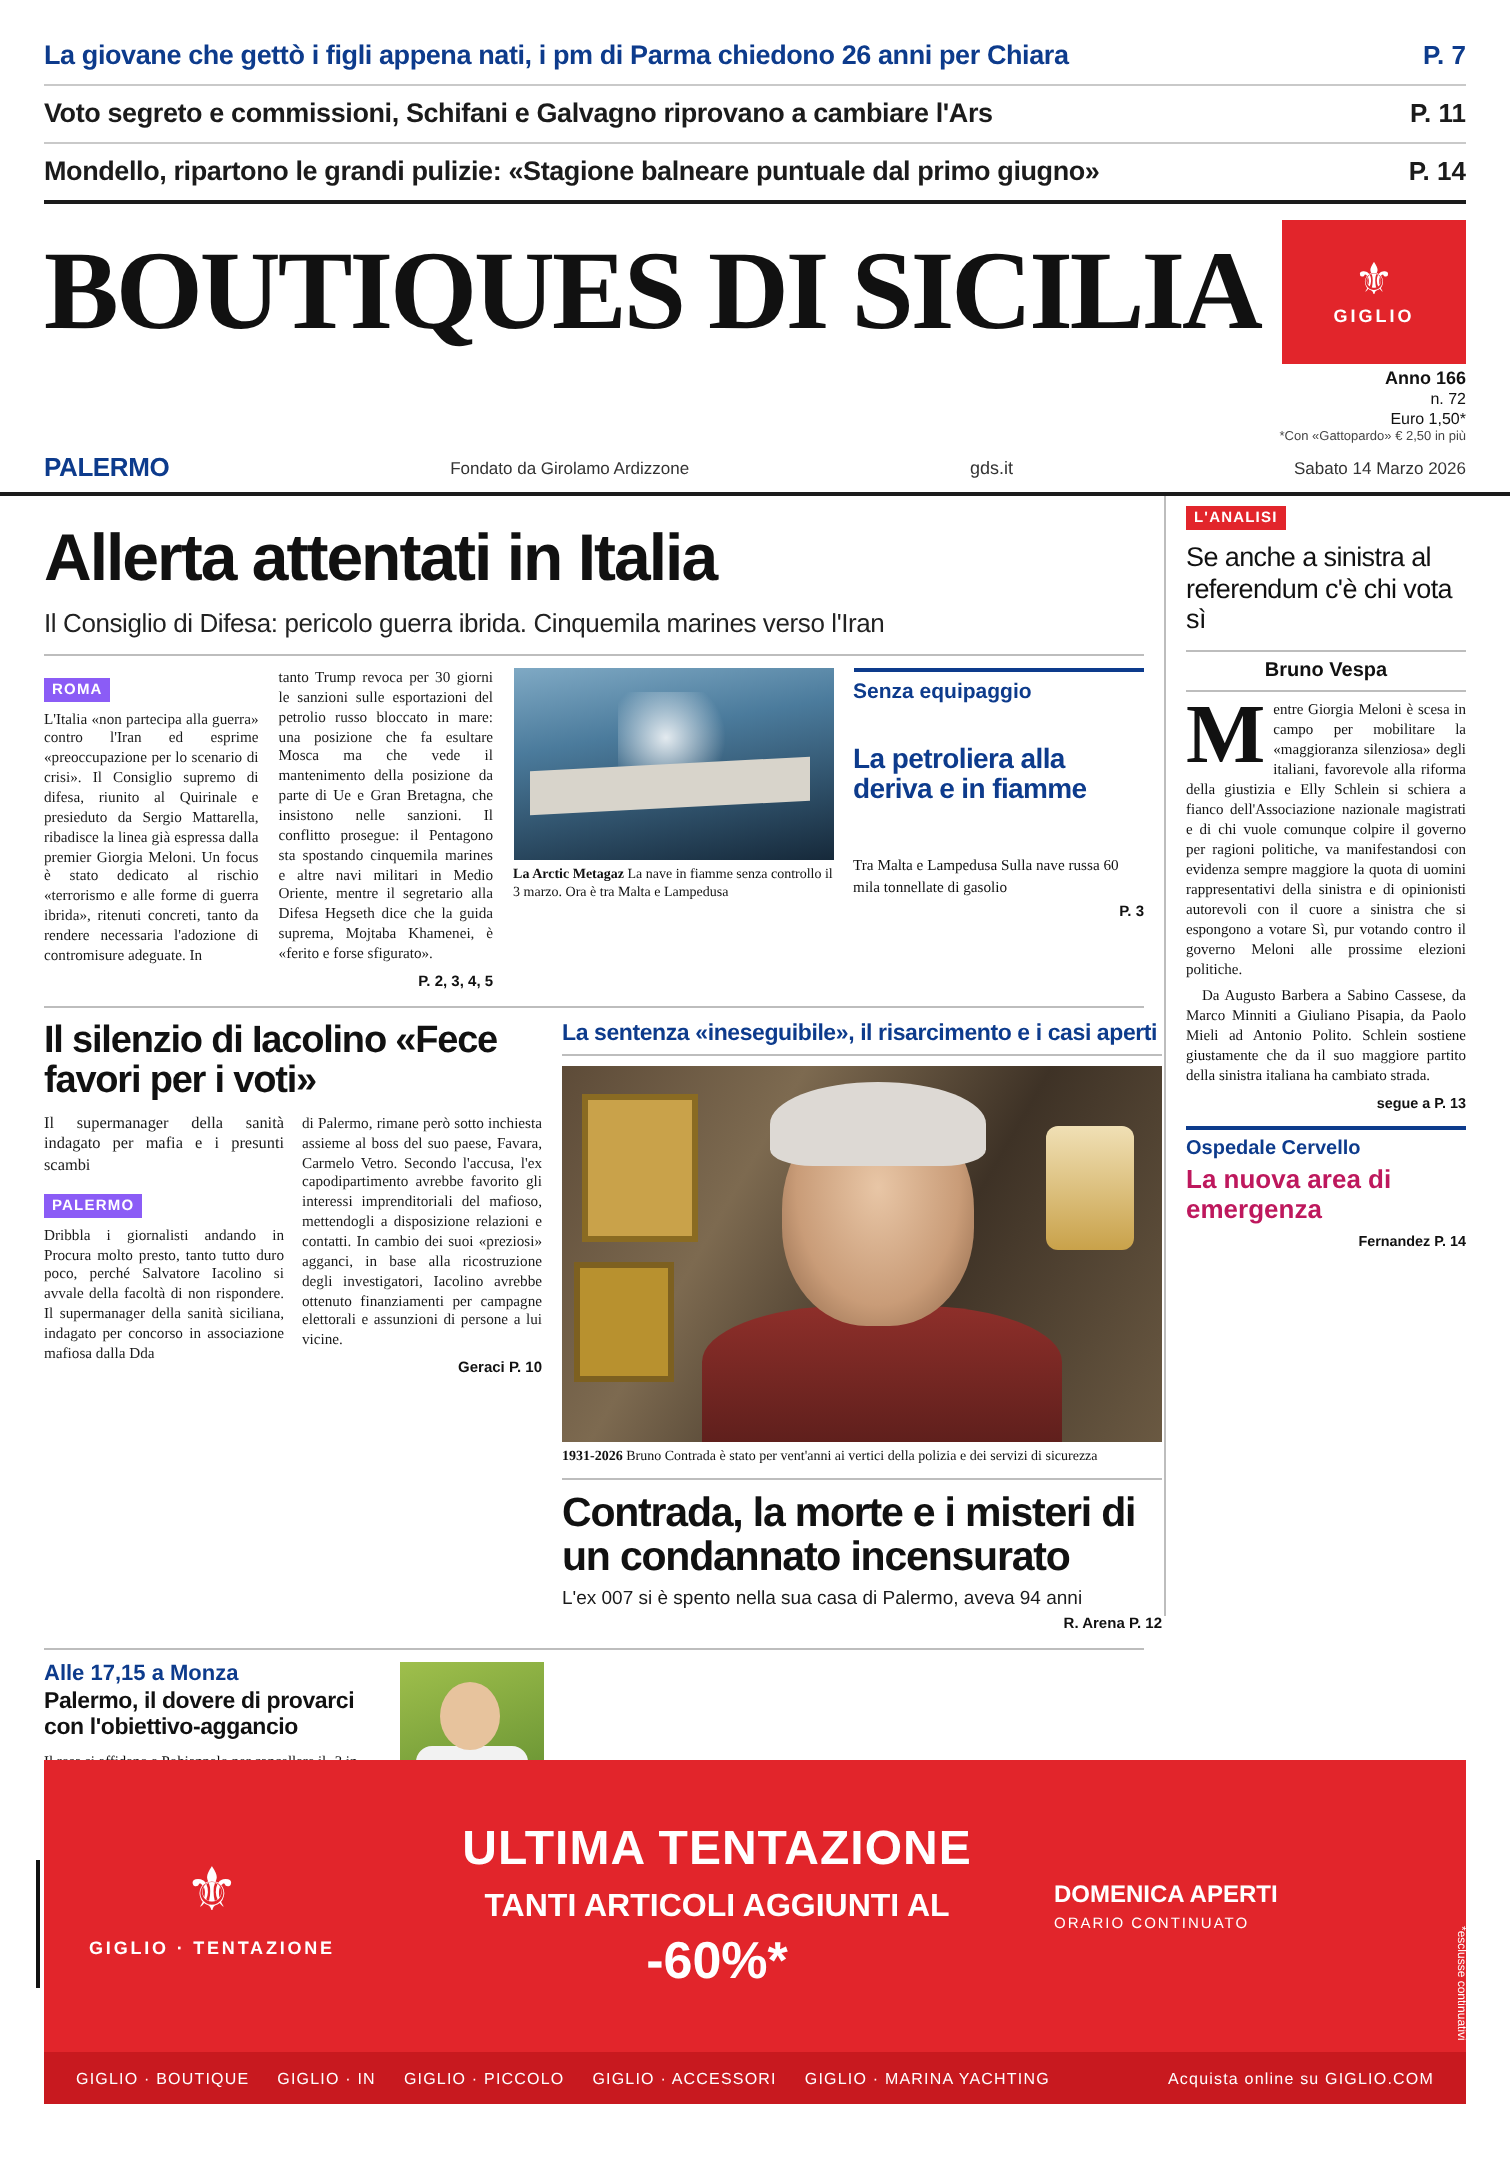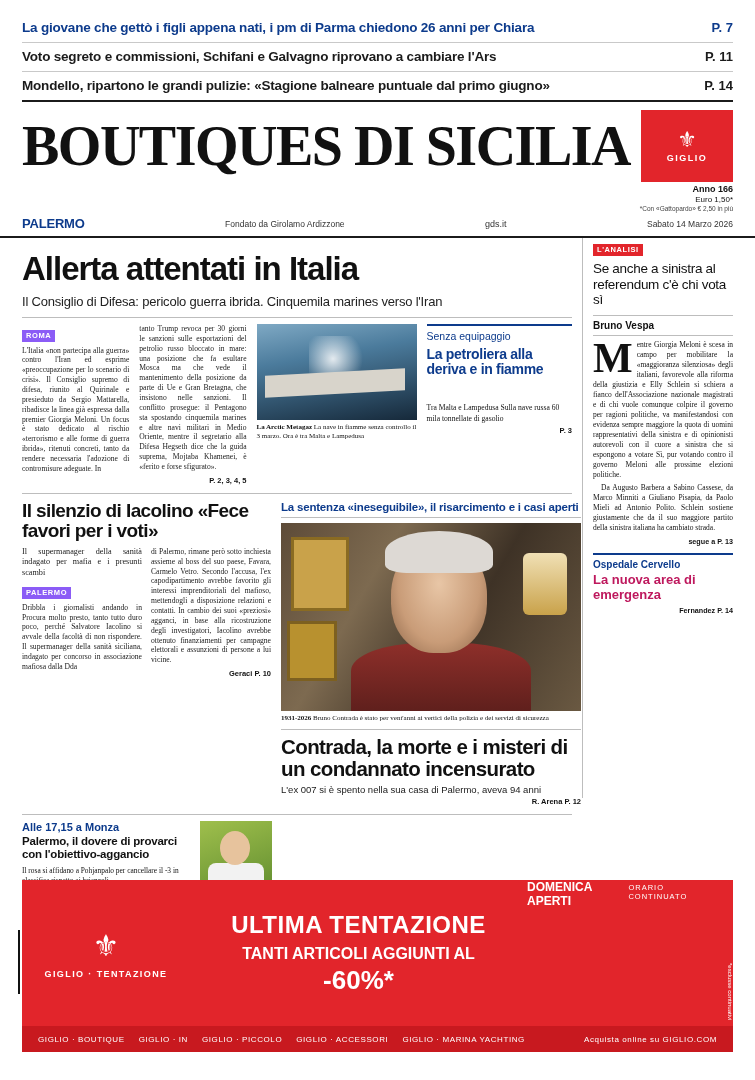--- a/index.html
+++ b/index.html
@@ -119,21 +119,21 @@
   .ship-cap {
     font-size:7px; line-height:1.3; margin-top:3px; font-family:"Liberation Serif", serif;
   }
   .ship-cap b { font-weight:bold; }
 
   
   .bluebox {
     width:160px; border-top:2px solid #0d3b8c; padding-top:4px;
   }
   .bluebox .bb-kicker {
-    color:#0d3b8c; font-weight:normal; font-size:10.5px; margin-bottom:5px;
+    color:#0d3b8c; font-weight:bold; font-size:10.5px; margin-bottom:20px;
   }
   .bluebox .bb-title {
     color:#0d3b8c; font-weight:bold; font-size:14px; line-height:1.08; letter-spacing:-0.3px;
   }
   .bluebox .bb-body {
     font-size:7.6px; line-height:1.35; margin-top:26px; font-family:"Liberation Serif", serif;
   }
   .bluebox .bb-ref { font-size:7.5px; font-weight:bold; text-align:right; margin-top:2px; }
 
   
@@ -215,21 +215,21 @@
 
   
   .an-kicker {
     display:inline-block; background:#e2252b; color:#fff; font-size:7.5px; font-weight:bold;
     padding:1.5px 4px; letter-spacing:0.6px;
   }
   .an-title {
     font-size:13.5px; line-height:1.15; margin-top:5px; letter-spacing:-0.3px;
   }
   .an-author {
-    font-weight:bold; font-size:10px; margin:7px 0 4px 0;
+    text-align:center; font-weight:bold; font-size:10px; margin:7px 0 4px 0;
     border-top:1px solid #bdbdbd; border-bottom:1px solid #bdbdbd; padding:4px 0;
   }
   .dropcap {
     float:left; font-family:"Liberation Serif", serif; font-weight:bold;
     font-size:42px; line-height:32px; margin:2px 4px 0 0;
   }
   .an-body { font-size:7.5px; line-height:1.33; text-align:justify; font-family:"Liberation Serif", serif; }
   .an-ref { font-size:7.2px; font-weight:bold; text-align:right; margin-top:4px; }
   .osp { border-top:2px solid #0d3b8c; margin-top:7px; padding-top:4px; }
   .osp .o-kick { color:#0d3b8c; font-weight:bold; font-size:10px; }
@@ -243,21 +243,21 @@
   }
   .ad-left {
     width:168px; display:flex; flex-direction:column; align-items:center; justify-content:center; gap:6px;
   }
   .ad-left .mark { font-size:30px; }
   .ad-left .name { font-size:9px; letter-spacing:1.4px; font-weight:bold; }
   .ad-mid { flex:1; display:flex; flex-direction:column; align-items:center; justify-content:center; }
   .ad-mid .l1 { font-size:24px; font-weight:bold; letter-spacing:0.5px; }
   .ad-mid .l2 { font-size:16px; font-weight:bold; margin-top:6px; }
   .ad-mid .l3 { font-size:26px; font-weight:bold; margin-top:2px; }
-  .ad-right { width:190px; display:flex; flex-direction:row; justify-content:center; }
+  .ad-right { width:190px; display:flex; flex-direction:column; justify-content:center; }
   .ad-right .r1 { font-size:12px; font-weight:bold; }
   .ad-right .r2 { font-size:7.5px; letter-spacing:1px; margin-top:3px; }
   .ad-side {
     width:16px; writing-mode:vertical-rl; font-size:6px; padding:6px 0; text-align:right;
   }
   .ad-foot {
     position:absolute; left:22px; top:1026px; width:711px; height:26px;
     background:#c8191f; color:#fff; display:flex; align-items:center; gap:14px;
     padding:0 16px; font-size:8px; letter-spacing:0.6px;
   }
@@ -290,20 +290,21 @@
   <div class="masthead">
     <div class="logo-text">BOUTIQUES DI SICILIA</div>
     <div class="giglio-box">
       <div class="giglio-mark">⚜</div>
       <div class="giglio-name">GIGLIO</div>
     </div>
   </div>
 
   <div class="anno">
     <div class="a1">Anno 166</div>
+    <div class="a2">n. 72</div>
     <div class="a3">Euro 1,50*</div>
     <div class="a4">*Con «Gattopardo» € 2,50 in più</div>
   </div>
 
   <div class="subbar">
     <div class="city">PALERMO</div>
     <div class="founder">Fondato da Girolamo Ardizzone</div>
     <div class="site">gds.it</div>
     <div class="date">Sabato 14 Marzo 2026</div>
   </div>

